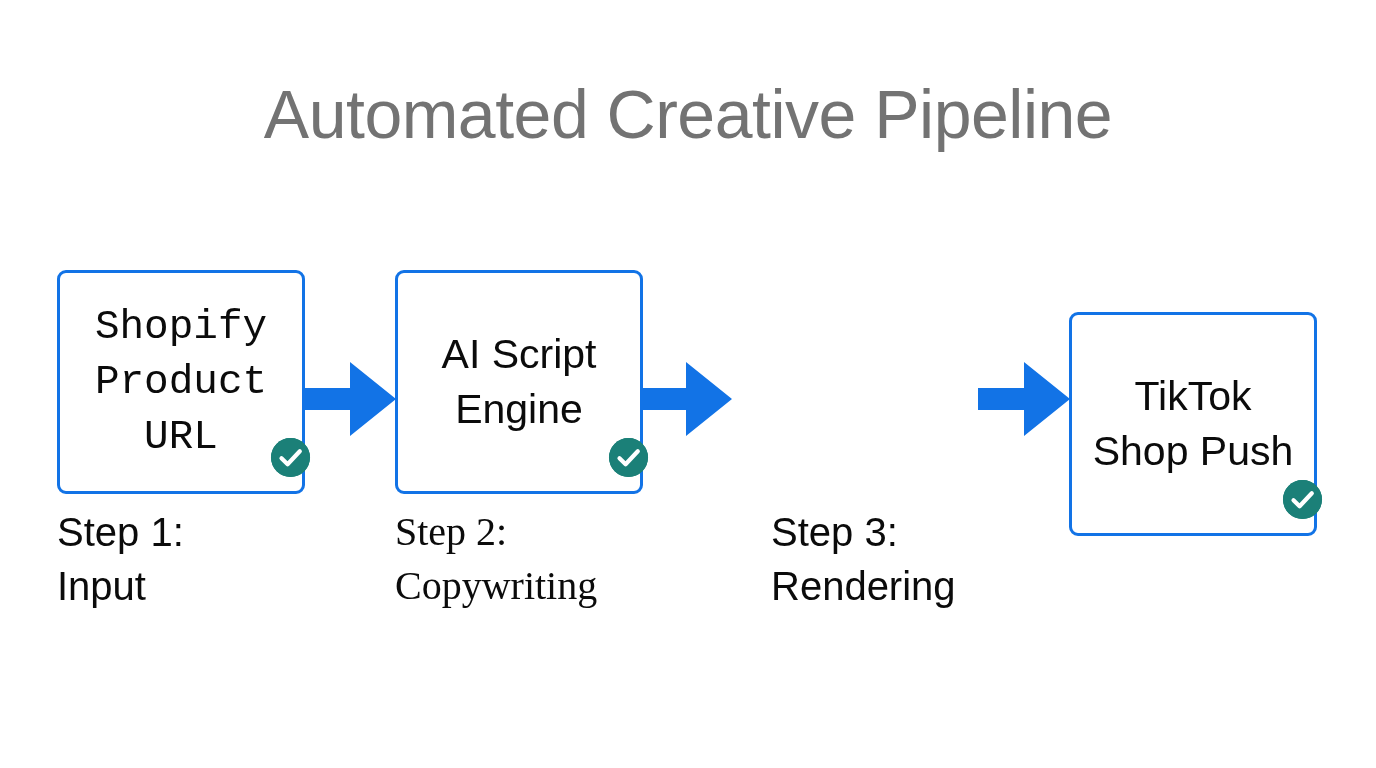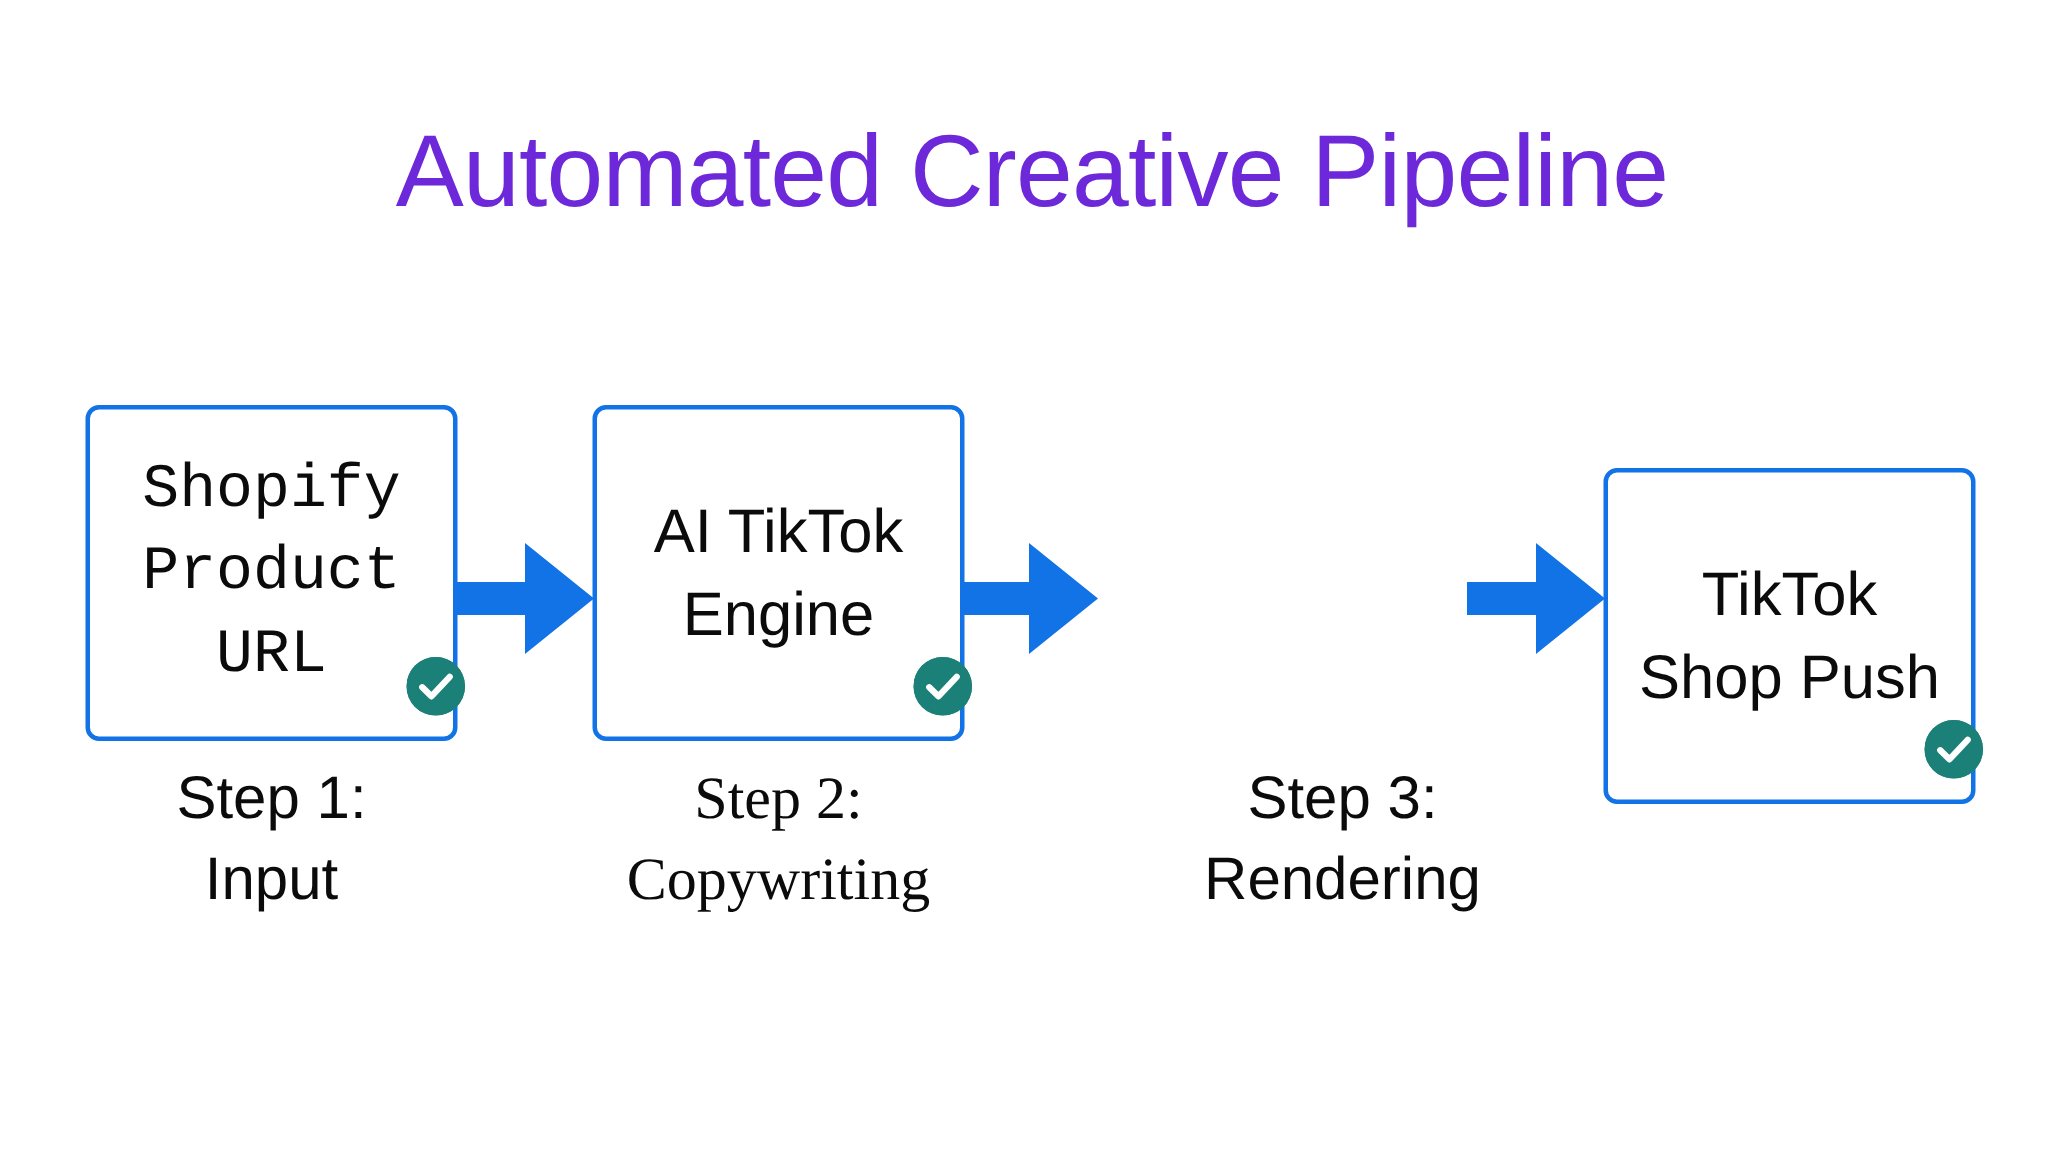--- a/index.html
+++ b/index.html
@@ -30,21 +30,21 @@
     position: absolute;
     left: 0;
     top: 72px;
     width: 1376px;
     text-align: center;
     font-size: 68px;
     font-weight: 400;
     line-height: 84px;
     letter-spacing: -0.5px;
     white-space: nowrap;
-    color: #6d28d9;
+    color: #737373;
   }
 
   
   #pipeline-row {
     position: absolute;
     left: 57px;
     top: 270px;
     width: 1262px;
     height: 224px;
   }
@@ -118,21 +118,20 @@
     position: absolute;
     left: 57px;
     top: 505px;
     width: 1262px;
     height: 110px;
   }
   .step-caption {
     position: absolute;
     top: 0;
     width: 248px;
-    text-align: center;
     font-size: 40px;
     line-height: 54px;
     font-weight: 400;
     color: #0b0b0b;
     white-space: pre-line;
   }
   .step-caption.c0 { left: 0px; }
   .step-caption.c1 { left: 338px; font-family: Liberation Serif, serif; }
   .step-caption.c2 { left: 714px; }
   .step-caption.c3 { left: 1012px; }
@@ -152,21 +151,21 @@
 URL</div>
       <span class="check-badge">
         <svg viewBox="0 0 39 39" xmlns="http://www.w3.org/2000/svg" aria-hidden="true">
           <circle cx="19.5" cy="19.5" r="19.5" fill="#1b8078"></circle>
           <path d="M10.5 20.2 L16.6 26.2 L28.8 13.2" fill="none" stroke="#ffffff" stroke-width="4.2" stroke-linecap="round" stroke-linejoin="round"></path>
         </svg>
       </span>
     </div>
 
     <div class="step-node n1">
-      <div class="node-label">AI TikTok
+      <div class="node-label">AI Script
 Engine</div>
       <span class="check-badge">
         <svg viewBox="0 0 39 39" xmlns="http://www.w3.org/2000/svg" aria-hidden="true">
           <circle cx="19.5" cy="19.5" r="19.5" fill="#1b8078"></circle>
           <path d="M10.5 20.2 L16.6 26.2 L28.8 13.2" fill="none" stroke="#ffffff" stroke-width="4.2" stroke-linecap="round" stroke-linejoin="round"></path>
         </svg>
       </span>
     </div>
 
 

